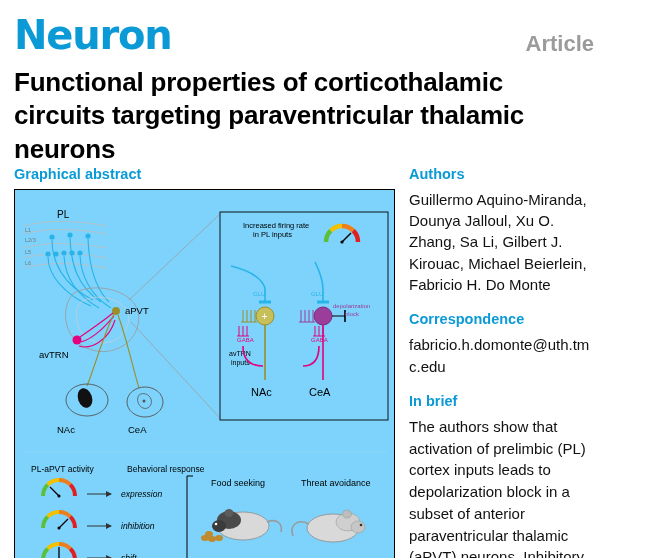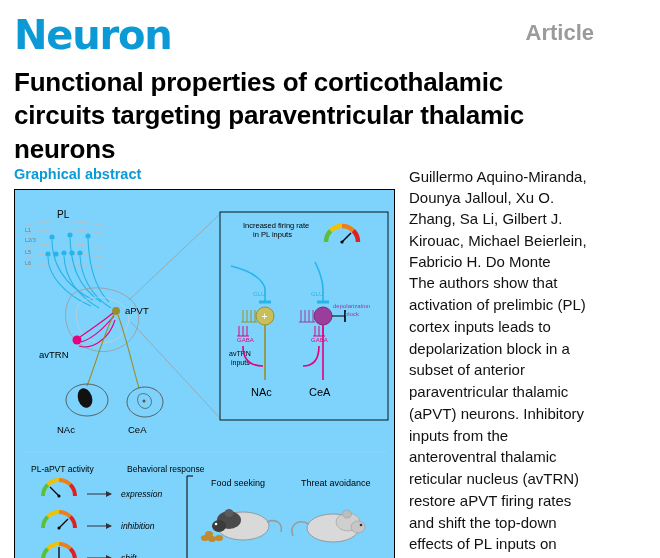--- a/index.html
+++ b/index.html
@@ -16,21 +16,21 @@
 
   
   .masthead { position: relative; height: 60px; }
   .journal-title {
     position: absolute; left: 0; top: 12px;
     font-size: 40px; font-weight: bold; letter-spacing: -1.2px;
     color: #0b9ad6;
     font-family: "DejaVu Sans", sans-serif;
   }
   .article-label {
-    position: absolute; right: 0; top: 20px;
+    position: absolute; right: 0; top: 31px;
     font-size: 22px; font-weight: bold; color: #9b9b9b;
   }
 
   
   .paper-title {
     margin: 6px 0 0 0;
     font-size: 26px; font-weight: bold; line-height: 1.28;
     letter-spacing: -0.2px;
     max-width: 640px;
   }
@@ -295,20 +295,24 @@
             <ellipse cx="25" cy="-1" rx="7" ry="6" fill="#c6c6c6" stroke="#9a9a9a" stroke-width="0.6"></ellipse>
             <circle cx="28" cy="-3" r="1.3" fill="#333"></circle>
             <ellipse cx="14" cy="-14" rx="4.5" ry="4" fill="#bdbdbd" stroke="#9a9a9a" stroke-width="0.6"></ellipse>
             <path d="M-24,-4 C-36,-10 -44,-2 -40,8" stroke="#9a9a9a" stroke-width="1.6" fill="none"></path>
           </g>
         </svg>
       </div>
     </div>
 
     <div class="col-right">
+      <div class="section-head right-head">Authors</div>
       <div class="authors">Guillermo Aquino-Miranda, Dounya Jalloul, Xu O. Zhang, Sa Li, Gilbert J. Kirouac, Michael Beierlein, Fabricio H. Do Monte</div>
 
-
+      <div class="section-head spaced">Correspondence</div>
+      <div class="corr">fabricio.h.domonte@uth.tmc.edu</div>
+
+      <div class="section-head spaced">In brief</div>
       <div class="inbrief">The authors show that activation of prelimbic (PL) cortex inputs leads to depolarization block in a subset of anterior paraventricular thalamic (aPVT) neurons. Inhibitory inputs from the anteroventral thalamic reticular nucleus (avTRN) restore aPVT firing rates and shift the top-down effects of PL inputs on aPVT activity and motivated behaviors.</div>
     </div>
 
   </div>
 </div>
 
 </body></html>

